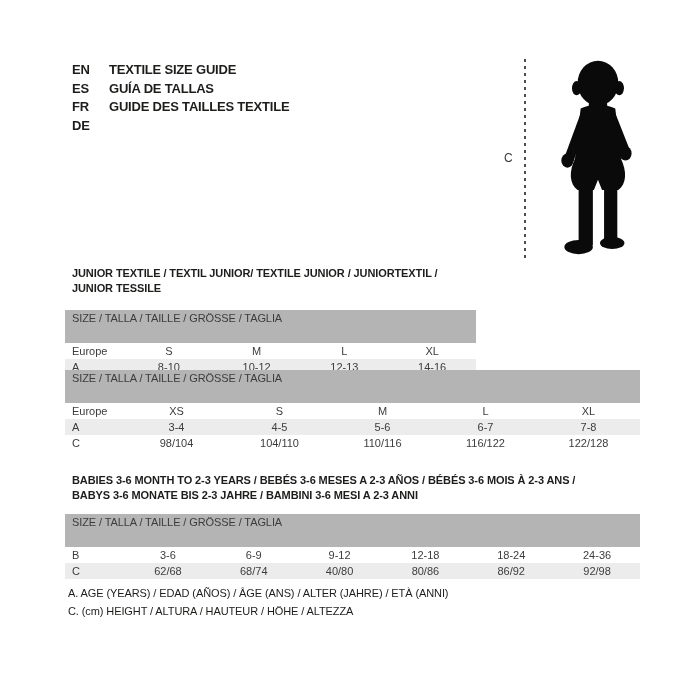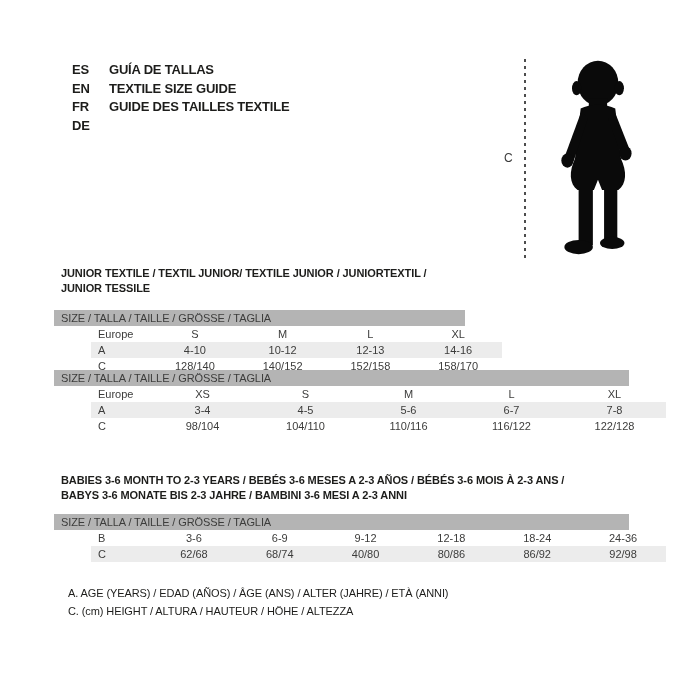--- a/index.html
+++ b/index.html
@@ -18,52 +18,52 @@
   
   #figure{left:498px;top:50px;width:170px;height:220px;}
   .measure-label{position:absolute;left:6px;top:101px;font-size:12px;color:#3a3a3a;}
   .dotted-line{
     position:absolute;left:26px;top:9px;width:2px;height:201px;
     background:repeating-linear-gradient(to bottom,#4d4d4d 0 3px,transparent 3px 7px);
   }
   .silhouette{position:absolute;left:46px;top:4px;}
 
   
-  .section{position:absolute;left:54px;}
+  .section{position:absolute;left:65px;}
   #section-junior{top:266px;width:411px;}
   #section-children{top:370px;width:575px;}
   #section-babies{top:473px;width:575px;}
   .section-title{font-weight:bold;font-size:11px;line-height:15px;margin:0 0 14px 7px;letter-spacing:-0.1px;}
   #section-babies .section-title{margin-bottom:11px;}
   .sub{font-size:8px;vertical-align:-2px;}
 
   .size-bar{
-    background:#b4b4b4;height:16px;line-height:16px;
+    background:#b4b4b4;height:33px;line-height:16px;
     padding-left:7px;font-size:11px;color:#3c3c3b;letter-spacing:-0.1px;
   }
-  table{border-collapse:collapse;width:100%;table-layout:fixed;font-size:11px;color:#3c3c3b;margin-left:37px;}
+  table{border-collapse:collapse;width:100%;table-layout:fixed;font-size:11px;color:#3c3c3b;}
   td{height:16px;text-align:center;padding:0;overflow:hidden;white-space:nowrap;}
   td.row-label{text-align:left;padding-left:7px;}
   tbody tr:nth-child(even){background:#ececec;}
   col.label-col{width:60px;}
 
   
   #footnotes{left:68px;top:584px;font-weight:normal;font-size:11px;line-height:18.3px;letter-spacing:-0.1px;}
 </style>
 </head>
 <body>
 
 <div class="abs" id="languages">
   <div class="lang-row">
+    <span class="lang-code">EN</span>
+    <span>TEXTILE SIZE GUIDE</span>
+  </div>
+  <div class="lang-row">
     <span class="lang-code">ES</span>
     <span>GUÍA DE TALLAS</span>
-  </div>
-  <div class="lang-row">
-    <span class="lang-code">EN</span>
-    <span>TEXTILE SIZE GUIDE</span>
   </div>
   <div class="lang-row">
     <span class="lang-code">FR</span>
     <span>GUIDE DES TAILLES TEXTILE</span>
   </div>
   <div class="lang-row">
     <span class="lang-code">DE</span>
   </div>
 </div>
 
@@ -104,21 +104,21 @@
     <tbody>
       <tr>
         <td class="row-label">Europe</td>
         <td>S</td>
         <td>M</td>
         <td>L</td>
         <td>XL</td>
       </tr>
       <tr>
         <td class="row-label">A</td>
-        <td>4-10</td>
+        <td>8-10</td>
         <td>10-12</td>
         <td>12-13</td>
         <td>14-16</td>
       </tr>
       <tr>
         <td class="row-label">C</td>
         <td>128/140</td>
         <td>140/152</td>
         <td>152/158</td>
         <td>158/170</td>

